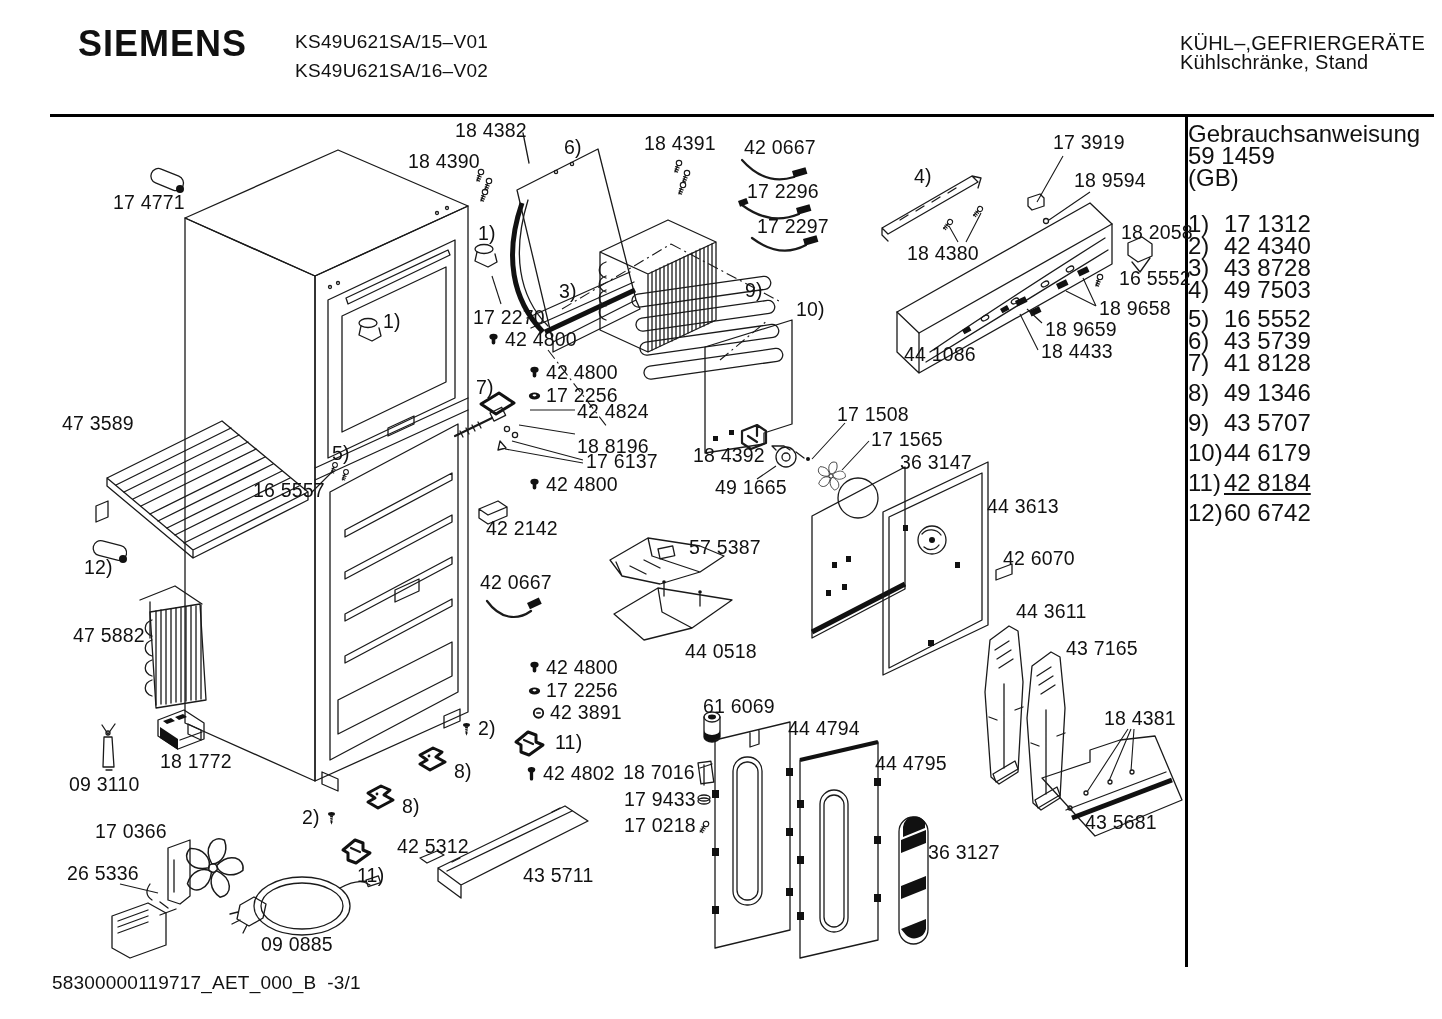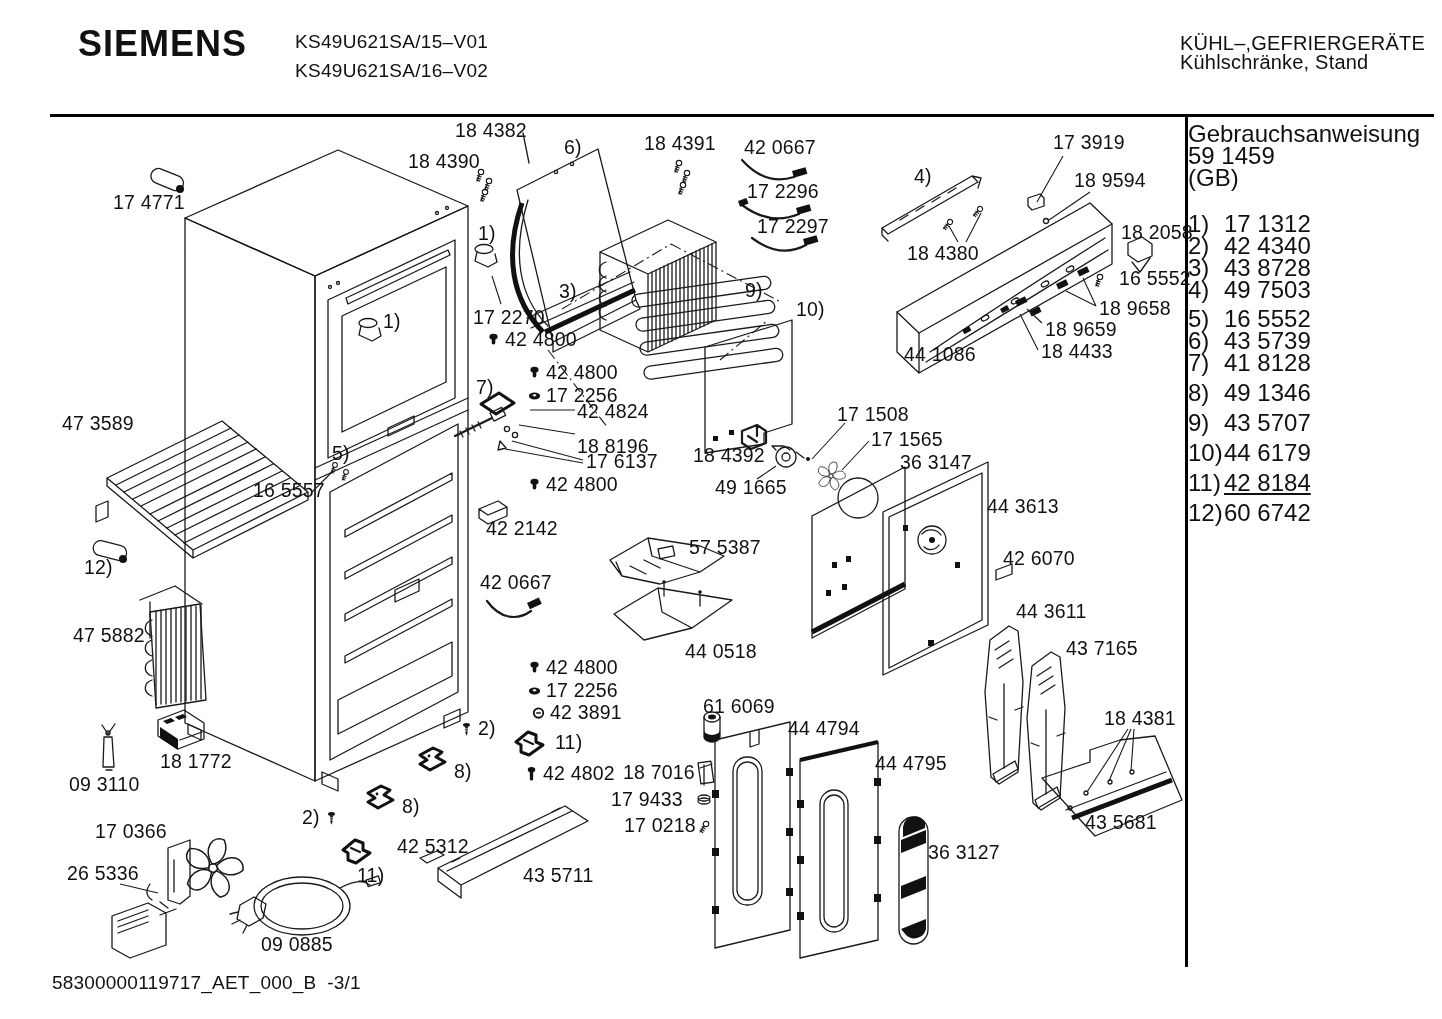--- a/index.html
+++ b/index.html
@@ -618,21 +618,21 @@
     </div>
     <div class="plabel" style="left: 357px; top: 865px;">
       <span>11)</span>
     </div>
     <div class="plabel" style="left: 523px; top: 865px;">
       <span>43 5711</span>
     </div>
     <div class="plabel" style="left: 623px; top: 762px;">
       <span>18 7016</span>
     </div>
-    <div class="plabel" style="left: 611px; top: 789px;">
+    <div class="plabel" style="left: 624px; top: 789px;">
       <span>17 9433</span>
     </div>
     <div class="plabel" style="left: 624px; top: 815px;">
       <span>17 0218</span>
     </div>
     <div class="plabel" style="left: 703px; top: 696px;">
       <span>61 6069</span>
     </div>
     <div class="plabel" style="left: 788px; top: 718px;">
       <span>44 4794</span>

